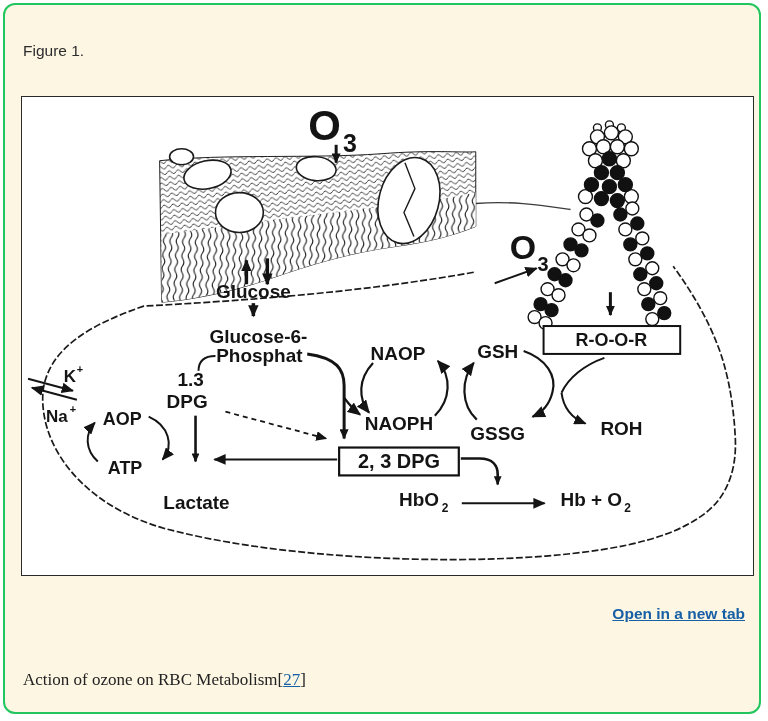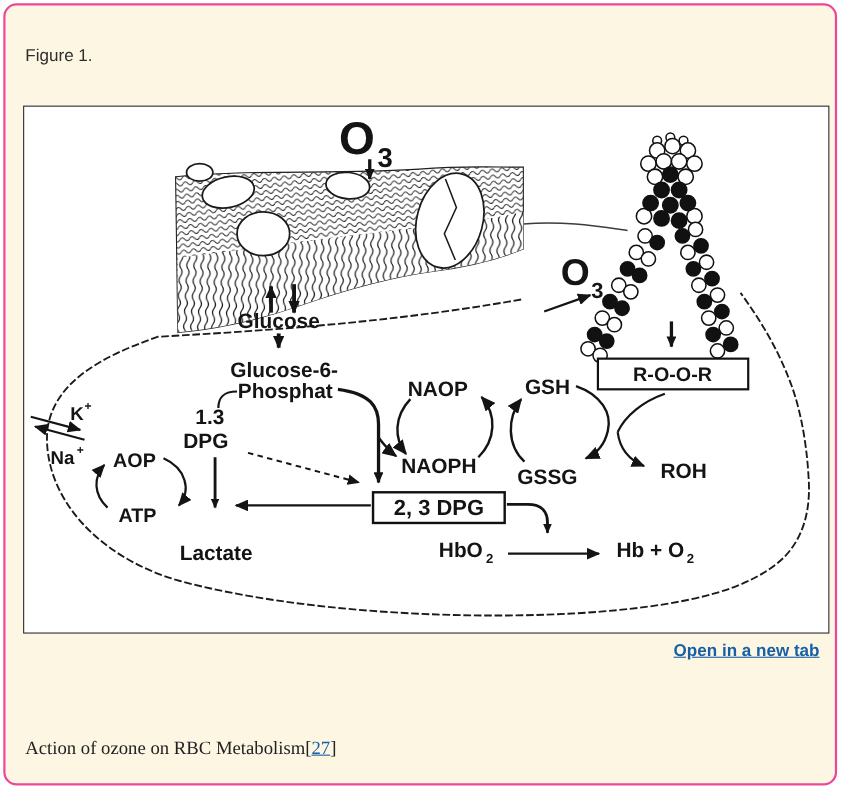--- a/index.html
+++ b/index.html
@@ -1,31 +1,31 @@
 <!DOCTYPE html>
 <html><head>
 <meta charset="utf-8">
 <style>
   html,body{margin:0;padding:0;background:#ffffff;width:768px;height:721px;overflow:hidden;}
   .panel{
     position:absolute; left:3px; top:3px; width:758px; height:711px;
-    background:#fdf6e3; border:2px solid #ec4899; border-radius:12px;
+    background:#fdf6e3; border:2px solid #22c55e; border-radius:12px;
     box-sizing:border-box;
   }
   .figure-label{
     position:absolute; left:18px; top:37px;
     font-family:"Liberation Sans",sans-serif; font-size:15.5px; color:#2d2d2d;
   }
   .figure-box{
     position:absolute; left:16px; top:91px; width:731px; height:478px;
     background:#ffffff; border:1.5px solid #2a2a2a;
   }
   .figure-box svg{display:block;width:731px;height:478px;}
   .link-row{
-    position:absolute; top:578px; right:14px; text-align:right;
+    position:absolute; top:600px; right:14px; text-align:right;
     font-family:"Liberation Sans",sans-serif; font-size:15.5px; font-weight:600;margin-left:37px;
   }
   .link-row a{color:#1760a6; text-decoration:underline; cursor:pointer;}
   .caption{
     position:absolute; left:18px; top:665px;
     font-family:"Liberation Serif","DejaVu Serif",serif; font-size:17px; color:#222;
   }
   .caption a{color:#1760a6; text-decoration:underline; cursor:pointer;}
   
   .dg{font-family:"Liberation Sans",sans-serif; font-weight:700; fill:#141414;}

